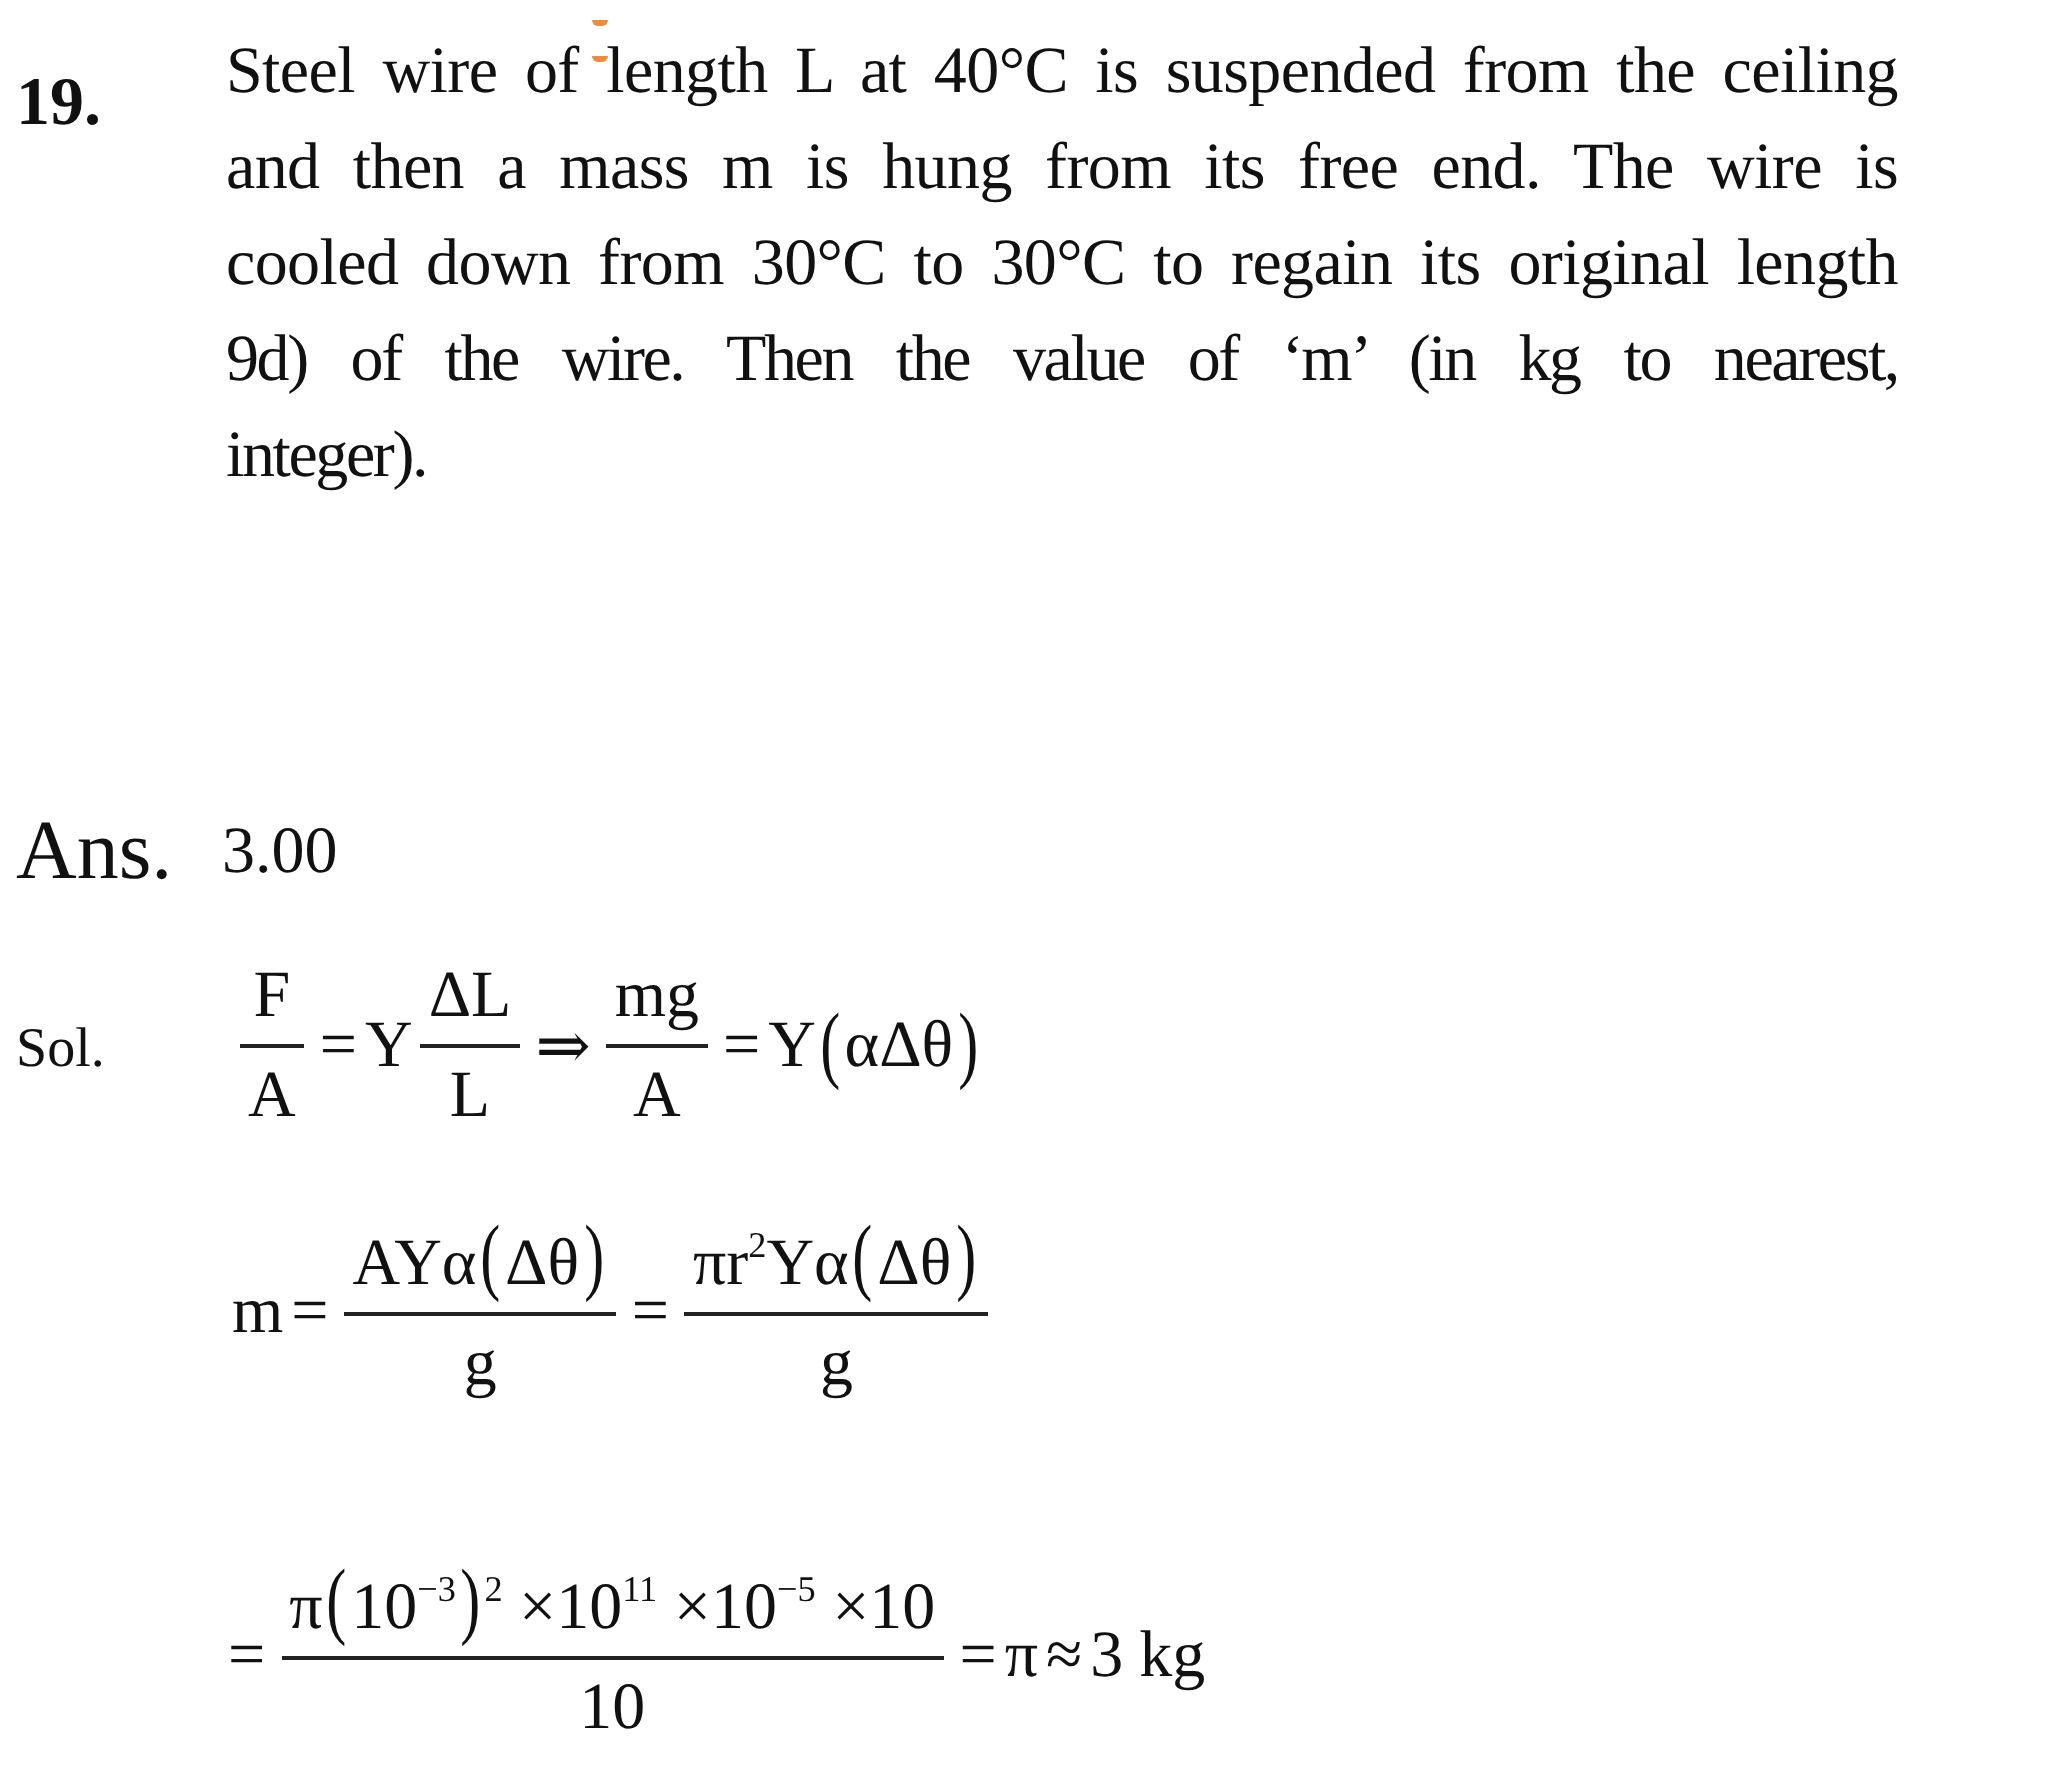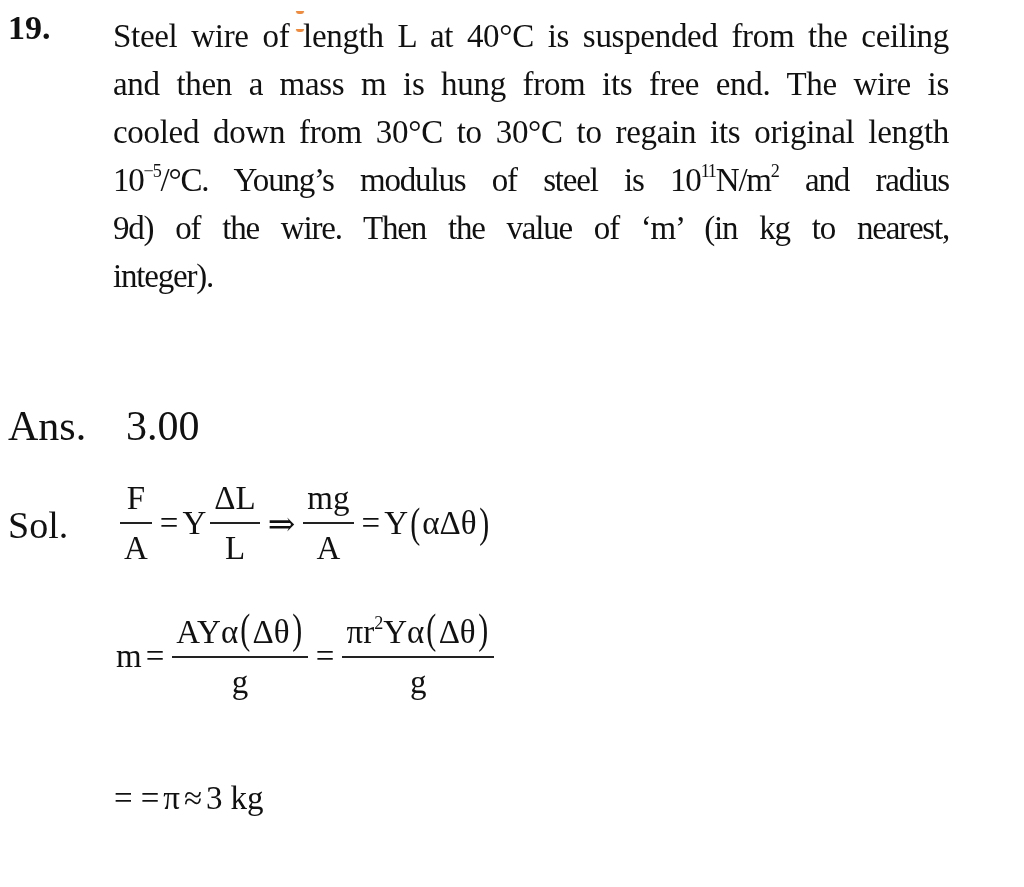--- a/index.html
+++ b/index.html
@@ -26,21 +26,21 @@
     display: inline-block;
     width: 8px;
     height: 3px;
     background: #f08a3c;
     border-radius: 0 0 4px 4px;
     margin-right: 10px;
   }
   .qnum {
     position: absolute;
     left: 8px;
-    top: 4px;
+    top: 28px;
     font-size: 34px;
     font-weight: bold;
     line-height: 48px;
   }
   .qtext {
     position: absolute;
     left: 113px;
     top: 12px;
     width: 836px;
     font-size: 33px;
@@ -68,30 +68,30 @@
   }
   .ans-label {
     position: absolute;
     left: 8px;
     top: 402px;
     font-size: 42px;
     line-height: 48px;
   }
   .ans-value {
     position: absolute;
-    left: 126px;
+    left: 111px;
     top: 402px;
-    font-size: 42px;
+    font-size: 33px;
     line-height: 48px;
   }
   .sol-label {
     position: absolute;
     left: 8px;
     top: 501px;
-    font-size: 38px;
+    font-size: 28px;
     line-height: 48px;
   }
   .eq {
     position: absolute;
     display: flex;
     align-items: center;
     font-size: 33px;
     white-space: nowrap;
   }
   .frac {
@@ -132,21 +132,20 @@
 <body>
 
 <div class="artifact"><span></span><span></span></div>
 
 <div class="qnum">19.</div>
 
 <div class="qtext">
   <span class="line">Steel wire of length L at 40°C is suspended from the ceiling</span>
   <span class="line">and then a mass m is hung from its free end. The wire is</span>
   <span class="line">cooled down from 30°C to 30°C to regain its original length</span>
-  <span class="line cond"><span>10</span><sup class="s">−5</sup><span>/°C. Young’s modulus of steel is 10</span><sup class="s">11</sup><span>N/m</span><sup class="s">2</sup><span> and radius</span></span>
   <span class="line cond">9d) of the wire. Then the value of ‘m’ (in kg to nearest,</span>
   <span class="line last cond">integer).</span>
 </div>
 
 <div class="ans-label">Ans.</div>
 <div class="ans-value">3.00</div>
 
 <div class="sol-label">Sol.</div>
 
 <div class="eq eq1">
@@ -186,18 +185,23 @@
   <span class="op">=</span>
   <span class="frac">
     <span class="num"><span>πr</span><sup class="s">2</sup><span>Yα</span><span class="paren">(</span><span>Δθ</span><span class="paren">)</span></span>
     <span class="bar"></span>
     <span class="den">g</span>
   </span>
 </div>
 
 <div class="eq eq3">
   <span class="op">=</span>
+  <span class="frac">
+    <span class="num"><span>π</span><span class="paren">(</span><span>10</span><sup class="s">−3</sup><span class="paren">)</span><sup class="s">2</sup>&nbsp;<span>×10</span><sup class="s">11</sup>&nbsp;<span>×10</span><sup class="s">−5</sup>&nbsp;<span>×10</span></span>
+    <span class="bar"></span>
+    <span class="den">10</span>
+  </span>
   <span class="op">=</span>
   <span>π</span>
   <span class="op">≈</span>
   <span>3</span>
   <span style="margin-left:8px">kg</span>
 </div>
 
 </body></html>

